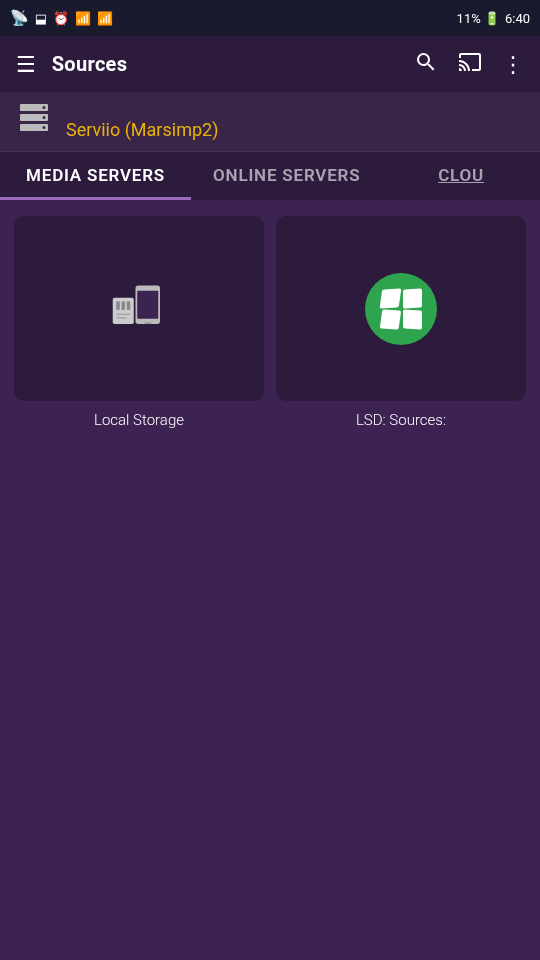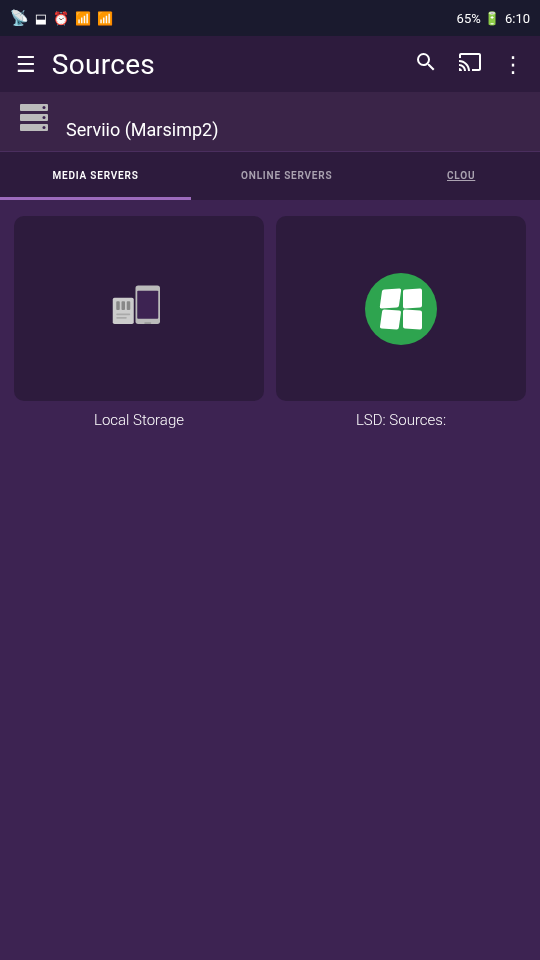--- a/index.html
+++ b/index.html
@@ -47,22 +47,22 @@
       gap: 8px;
     }
     .toolbar-menu-icon {
       font-size: 22px;
       color: #fff;
       padding: 8px;
       cursor: pointer;
     }
     .toolbar-title {
       flex: 1;
-      font-size: 28px;
-      font-weight: 400;
+      font-size: 20px;
+      font-weight: 700;
       color: #fff;
       letter-spacing: 0.3px;
     }
     .toolbar-actions {
       display: flex;
       align-items: center;
       gap: 4px;
     }
     .toolbar-icon {
       color: #fff;
@@ -80,39 +80,39 @@
       padding: 0 16px;
       gap: 14px;
       border-bottom: 1px solid #4a2e5e;
     }
     .server-icon {
       font-size: 28px;
       color: #ccc;
     }
     .server-name {
       font-size: 18px;
-      color: #ffffff;
+      color: #eab308;
       font-weight: 400;
       margin-top: 16px;
     }
 
     
     .tabs {
       height: 48px;
       background: #2d1b3d;
       display: flex;
       align-items: stretch;
       border-bottom: 2px solid transparent;
     }
     .tab {
       flex: 1;
       display: flex;
       align-items: center;
       justify-content: center;
-      font-size: 10px;
+      font-size: 17px;
       font-weight: 600;
       letter-spacing: 0.8px;
       color: rgba(255,255,255,0.6);
       cursor: pointer;
       position: relative;
       padding: 0 12px;
     }
     .tab.active {
       color: #fff;
     }
@@ -214,23 +214,23 @@
 
 <div class="status-bar">
   <div class="status-left">
     <span style="font-size:15px;">📡</span>
     <span>⬓</span>
     <span>⏰</span>
     <span>📶</span>
     <span>📶</span>
   </div>
   <div class="status-right">
-    <span>65%</span>
+    <span>11%</span>
     <span>🔋</span>
-    <span>6:10</span>
+    <span>6:40</span>
   </div>
 </div>
 
 <div class="toolbar">
   <span class="toolbar-menu-icon">☰</span>
   <span class="toolbar-title">Sources</span>
   <div class="toolbar-actions">
     <span class="toolbar-icon">
       <svg width="24" height="24" viewBox="0 0 24 24" fill="white">
         <path d="M15.5 14h-.79l-.28-.27A6.471 6.471 0 0 0 16 9.5 6.5 6.5 0 1 0 9.5 16c1.61 0 3.09-.59 4.23-1.57l.27.28v.79l5 4.99L20.49 19l-4.99-5zm-6 0C7.01 14 5 11.99 5 9.5S7.01 5 9.5 5 14 7.01 14 9.5 11.99 14 9.5 14z"></path>

